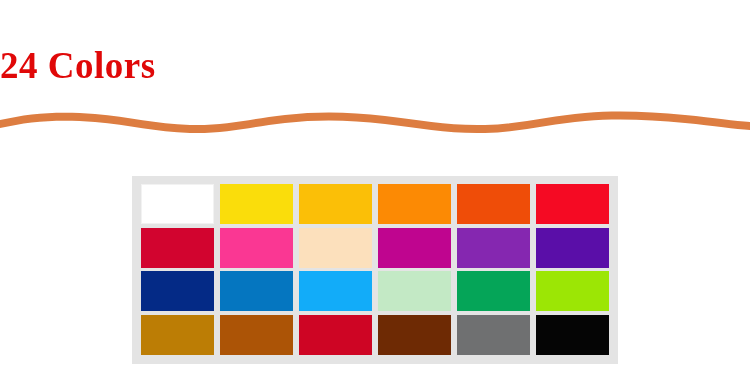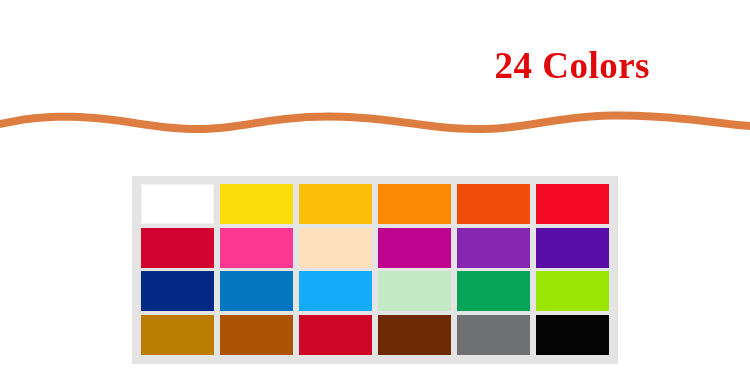--- a/index.html
+++ b/index.html
@@ -20,21 +20,21 @@
     width: 750px;
     height: 390px;
   }
 
   
   .title-wrap {
     position: absolute;
     top: 44px;
     left: 0;
     width: 650px;
-    text-align: right;
+    text-align: left;
   }
   .title {
     font-family: "Liberation Serif", "DejaVu Serif", serif;
     font-weight: bold;
     font-size: 37px;
     line-height: 44px;
     color: #E00808;
     letter-spacing: 0.5px;
     white-space: nowrap;
   }

